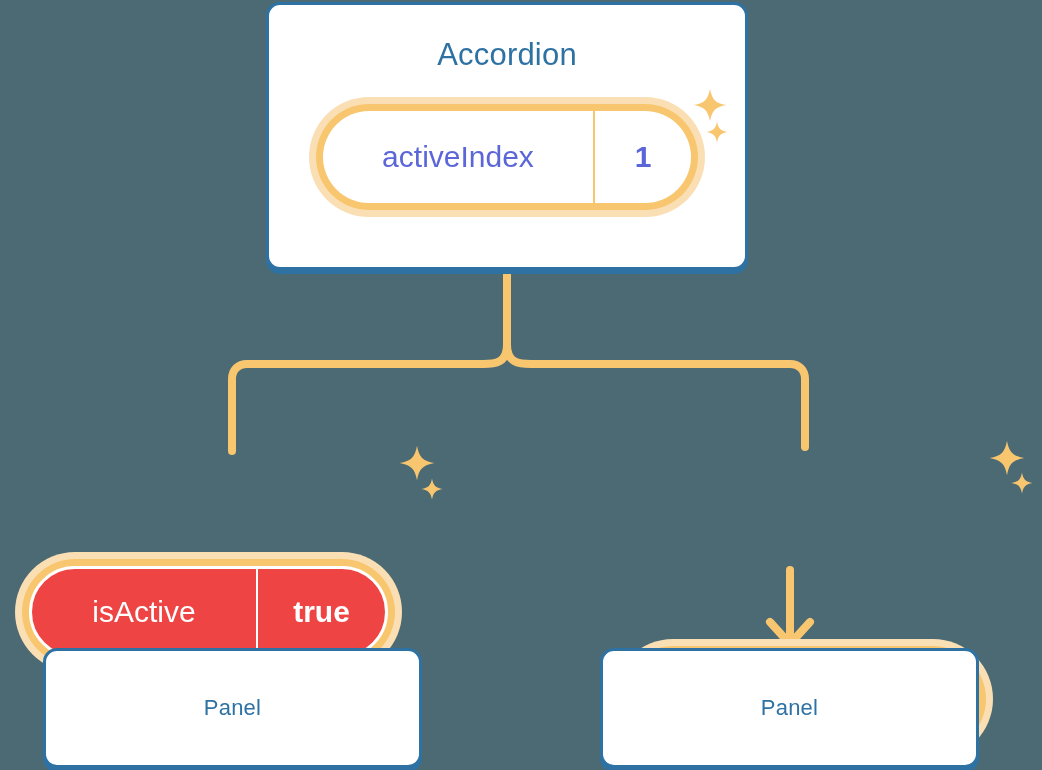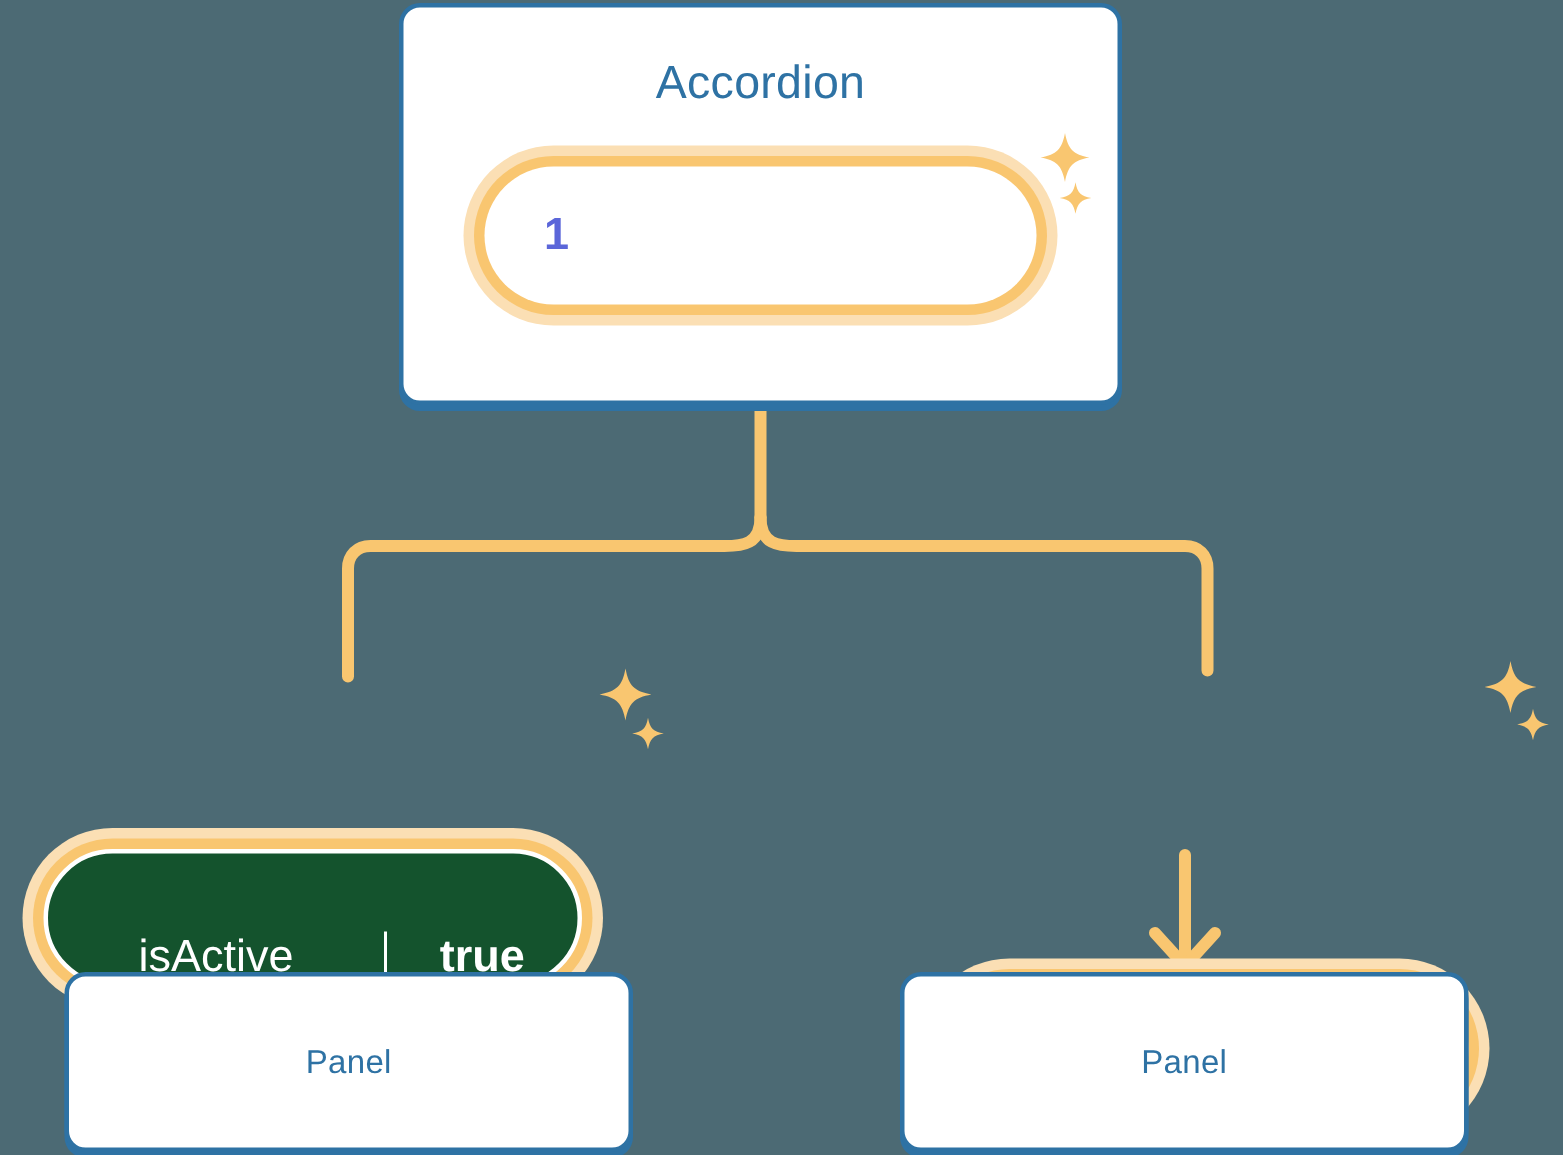--- a/index.html
+++ b/index.html
@@ -73,24 +73,23 @@
   }
   #root-pill .seg{color:#5b66d9;}
   #root-pill .seg.key{
     width:272px;font-size:30px;
     border-right:2px solid #f9c670;
   }
   #root-pill .seg.val{width:96px;font-size:30px;}
 
   
   .child-pill{
-    background:#14532d;
+    background:#ef4444;
     height:92px;
     border:3px solid #ffffff;
-    align-items:flex-end;
   }
   .child-pill .seg{color:#ffffff;}
   .child-pill .seg.key{font-size:30px;border-right:2px solid #ffffff;}
   .child-pill .seg.val{font-size:30px;}
 
   #pill-left{left:29px;top:474px;width:359px;}
   #pill-left .seg.key{width:226px;}
   #pill-left .seg.val{width:127px;}
 
   #pill-right{left:627px;top:469px;width:352px;}
@@ -124,20 +123,21 @@
       <polyline points="212,622 232,644 252,622"></polyline>
       <polyline points="770,622 790,644 810,622"></polyline>
     </g>
   </svg>
 
   <div class="card" id="root-card">
     <div class="card-title">Accordion</div>
   </div>
 
   <div class="pill" id="root-pill">
+    <div class="seg key">activeIndex</div>
     <div class="seg val">1</div>
   </div>
 
   <div class="sparkle" style="left:693px;top:88px;">
     <svg width="34" height="34" viewBox="0 0 100 100">
       <path d="M50 2 C56 34 66 44 98 50 C66 56 56 66 50 98 C44 66 34 56 2 50 C34 44 44 34 50 2 Z" fill="#f9c670"></path>
     </svg>
   </div>
   <div class="sparkle" style="left:706px;top:121px;">
     <svg width="22" height="22" viewBox="0 0 100 100">

